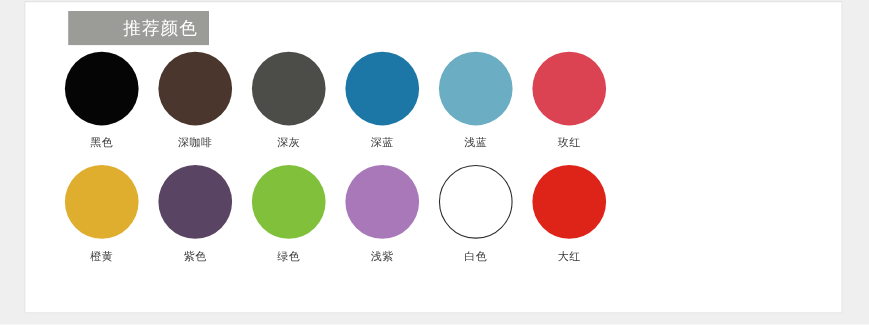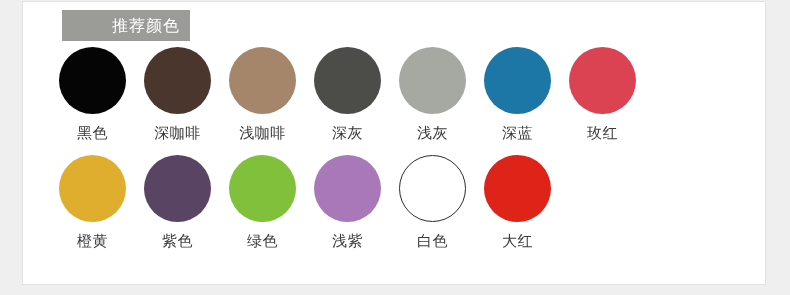--- a/index.html
+++ b/index.html
@@ -76,21 +76,21 @@
     height: 67px;
     border-radius: 50%;
     box-sizing: border-box;
   }
   .swatch-dot.outlined {
     border: 1px solid #2c2c2c;
   }
 
   .swatch-label {
     margin-top: 12px;
-    font-size: 15px;
+    font-size: 10px;
     color: #3a3a3a;
     line-height: 1;
     white-space: nowrap;
     letter-spacing: 0.5px;
   }
 </style>
 </head>
 <body style="background: rgb(239, 239, 239);">
 
 <div class="page-card" style="background: rgb(255, 255, 255); border-color: rgb(226, 226, 226);">
@@ -104,34 +104,30 @@
     <div class="swatch-row row-1">
       <div class="swatch">
         <div class="swatch-dot" style="background: rgb(5, 5, 5);"></div>
         <div class="swatch-label">黑色</div>
       </div>
       <div class="swatch">
         <div class="swatch-dot" style="background: rgb(74, 54, 44);"></div>
         <div class="swatch-label">深咖啡</div>
       </div>
       <div class="swatch">
-        <div class="swatch-dot" style="background: rgb(165, 134, 106);"></div>
-        <div class="swatch-label">浅咖啡</div>
-      </div>
-      <div class="swatch">
         <div class="swatch-dot" style="background: rgb(76, 77, 73);"></div>
         <div class="swatch-label">深灰</div>
       </div>
       <div class="swatch">
-        <div class="swatch-dot" style="background: rgb(165, 169, 162);"></div>
-        <div class="swatch-label">浅灰</div>
+        <div class="swatch-dot" style="background: rgb(28, 118, 166);"></div>
+        <div class="swatch-label">深蓝</div>
       </div>
       <div class="swatch">
-        <div class="swatch-dot" style="background: rgb(28, 118, 166);"></div>
-        <div class="swatch-label">深蓝</div>
+        <div class="swatch-dot" style="background: rgb(107, 173, 194);"></div>
+        <div class="swatch-label">浅蓝</div>
       </div>
       <div class="swatch">
         <div class="swatch-dot" style="background: rgb(219, 67, 83);"></div>
         <div class="swatch-label">玫红</div>
       </div>
     </div>
 
     <div class="swatch-row row-2">
       <div class="swatch">
         <div class="swatch-dot" style="background: rgb(223, 174, 46);"></div>

